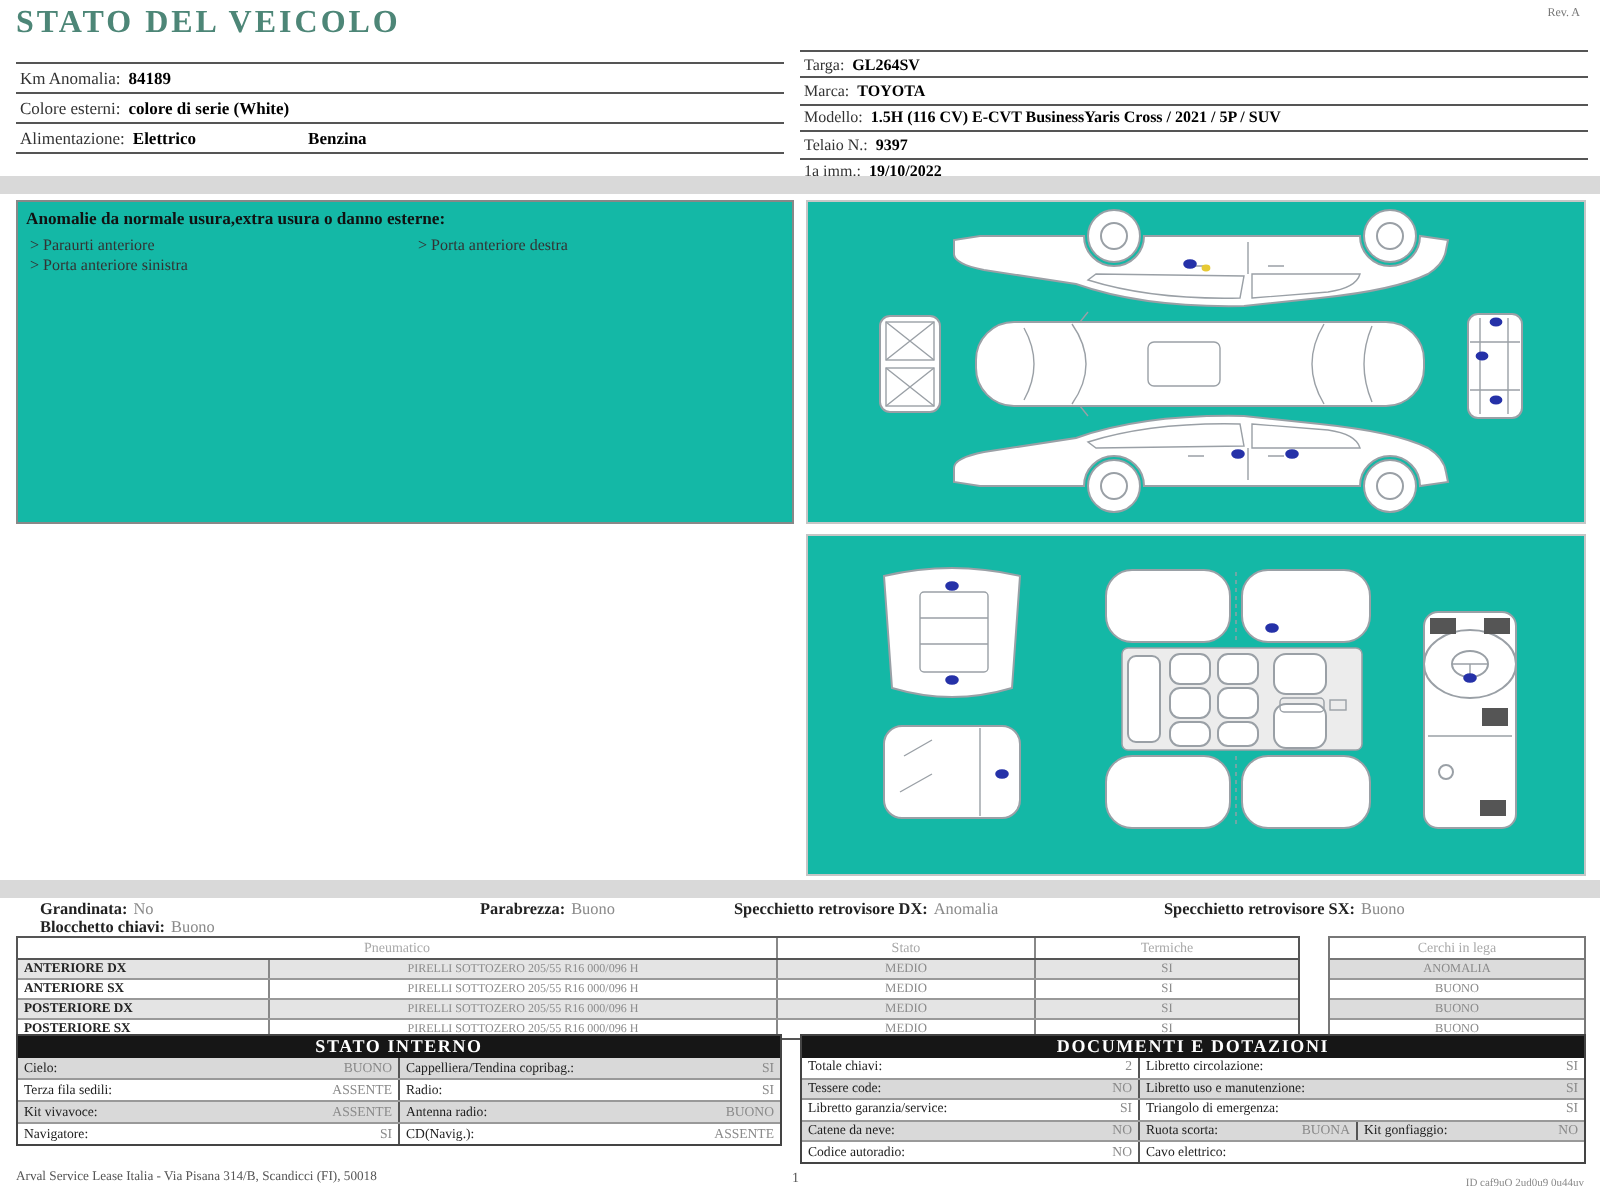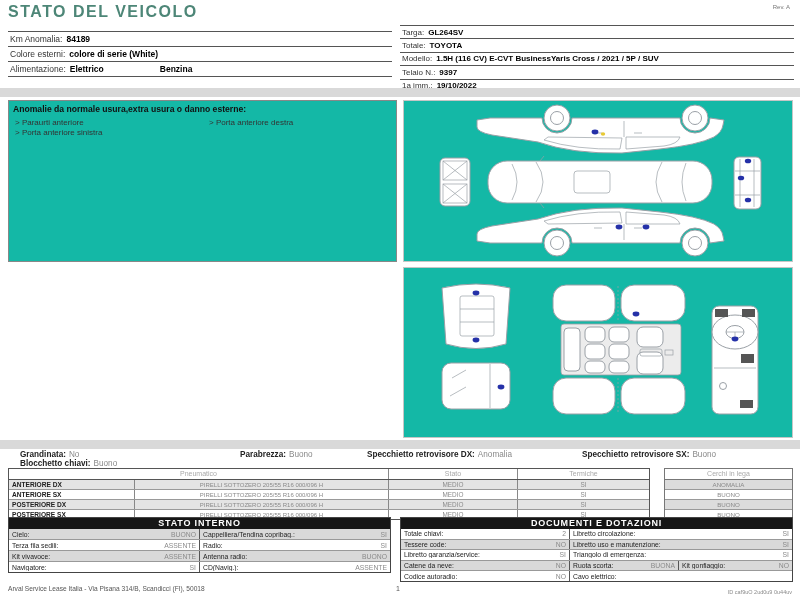--- a/index.html
+++ b/index.html
@@ -1,17 +1,17 @@
 <!DOCTYPE html>
 <html><head>
 <meta charset="utf-8">
 <style>
   html,body{margin:0;padding:0;background:#f2f2f2;}
   #page{position:relative;width:800px;height:600px;background:#ffffff;
-        font-family:Liberation Sans, sans-serif;overflow:hidden;color:#222;}
+        font-family:Liberation Serif, serif;overflow:hidden;color:#222;}
   .abs{position:absolute;}
 
   
   .doc-title{left:8px;top:3px;font-size:16px;font-weight:bold;letter-spacing:1.5px;color:#4d8677;}
   .rev{right:10px;top:4px;font-size:6px;color:#777;}
 
   .info-block{box-sizing:border-box;}
   .info-row{display:flex;align-items:center;border-bottom:1px solid #555;}
   .info-row:first-child{border-top:1px solid #555;}
   .info-left .info-row{height:14px;font-size:8.5px;}
@@ -103,21 +103,21 @@
       <span class="info-val2">Benzina</span>
     </div>
   </div>
 
   <div class="abs info-block info-right" style="left:400px;top:25px;width:394px;">
     <div class="info-row">
       <span class="info-lbl">Targa:</span>
       <span class="info-val">GL264SV</span>
     </div>
     <div class="info-row">
-      <span class="info-lbl">Totale:</span>
+      <span class="info-lbl">Marca:</span>
       <span class="info-val">TOYOTA</span>
     </div>
     <div class="info-row">
       <span class="info-lbl">Modello:</span>
       <span class="info-val">1.5H (116 CV) E-CVT BusinessYaris Cross / 2021 / 5P / SUV</span>
     </div>
     <div class="info-row">
       <span class="info-lbl">Telaio N.:</span>
       <span class="info-val">9397</span>
     </div>

